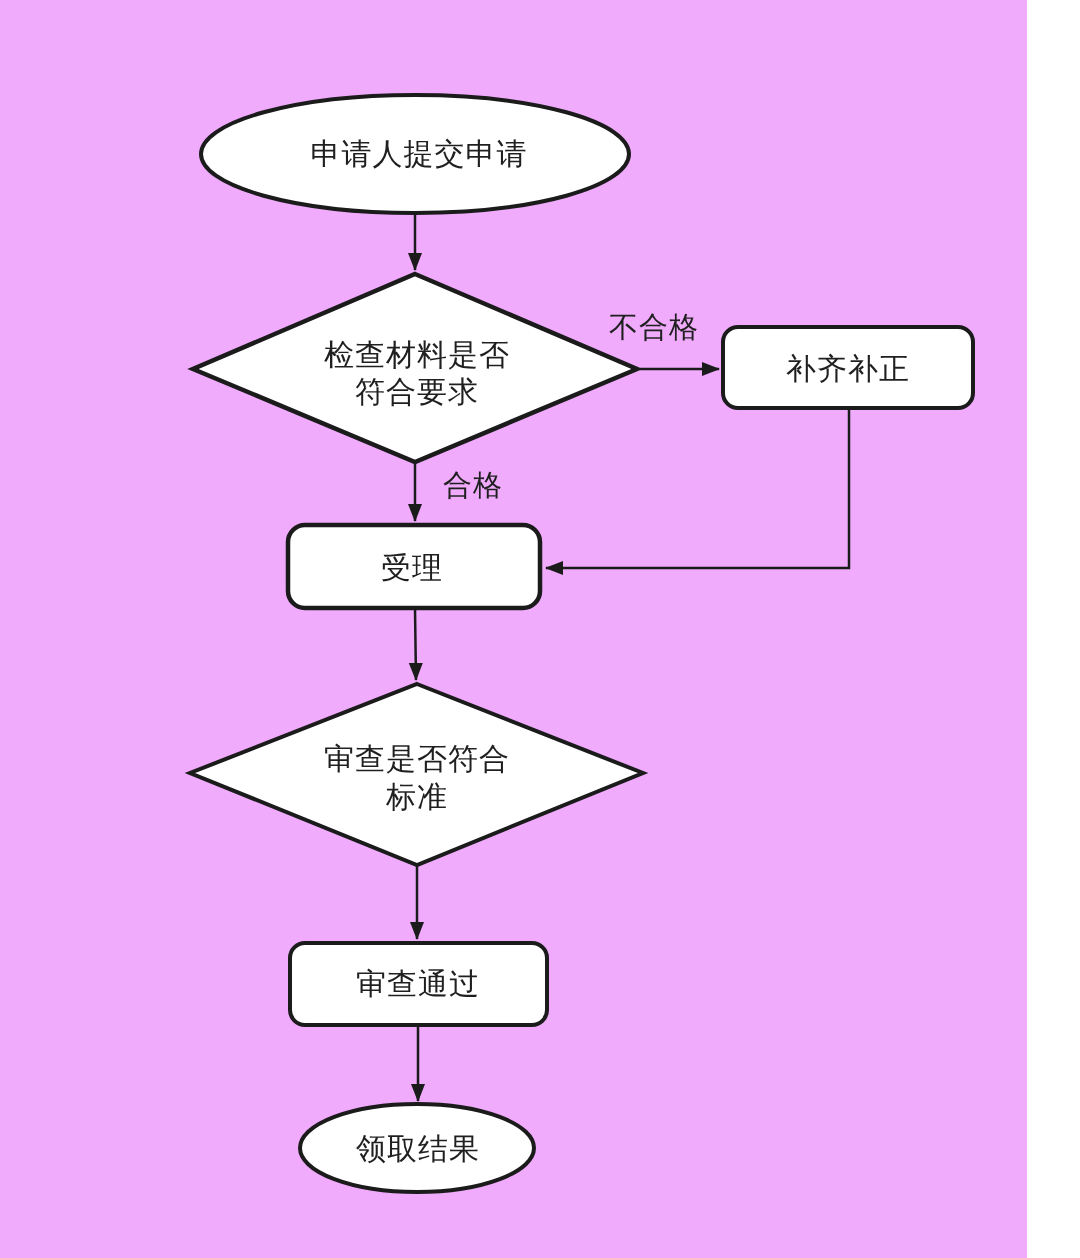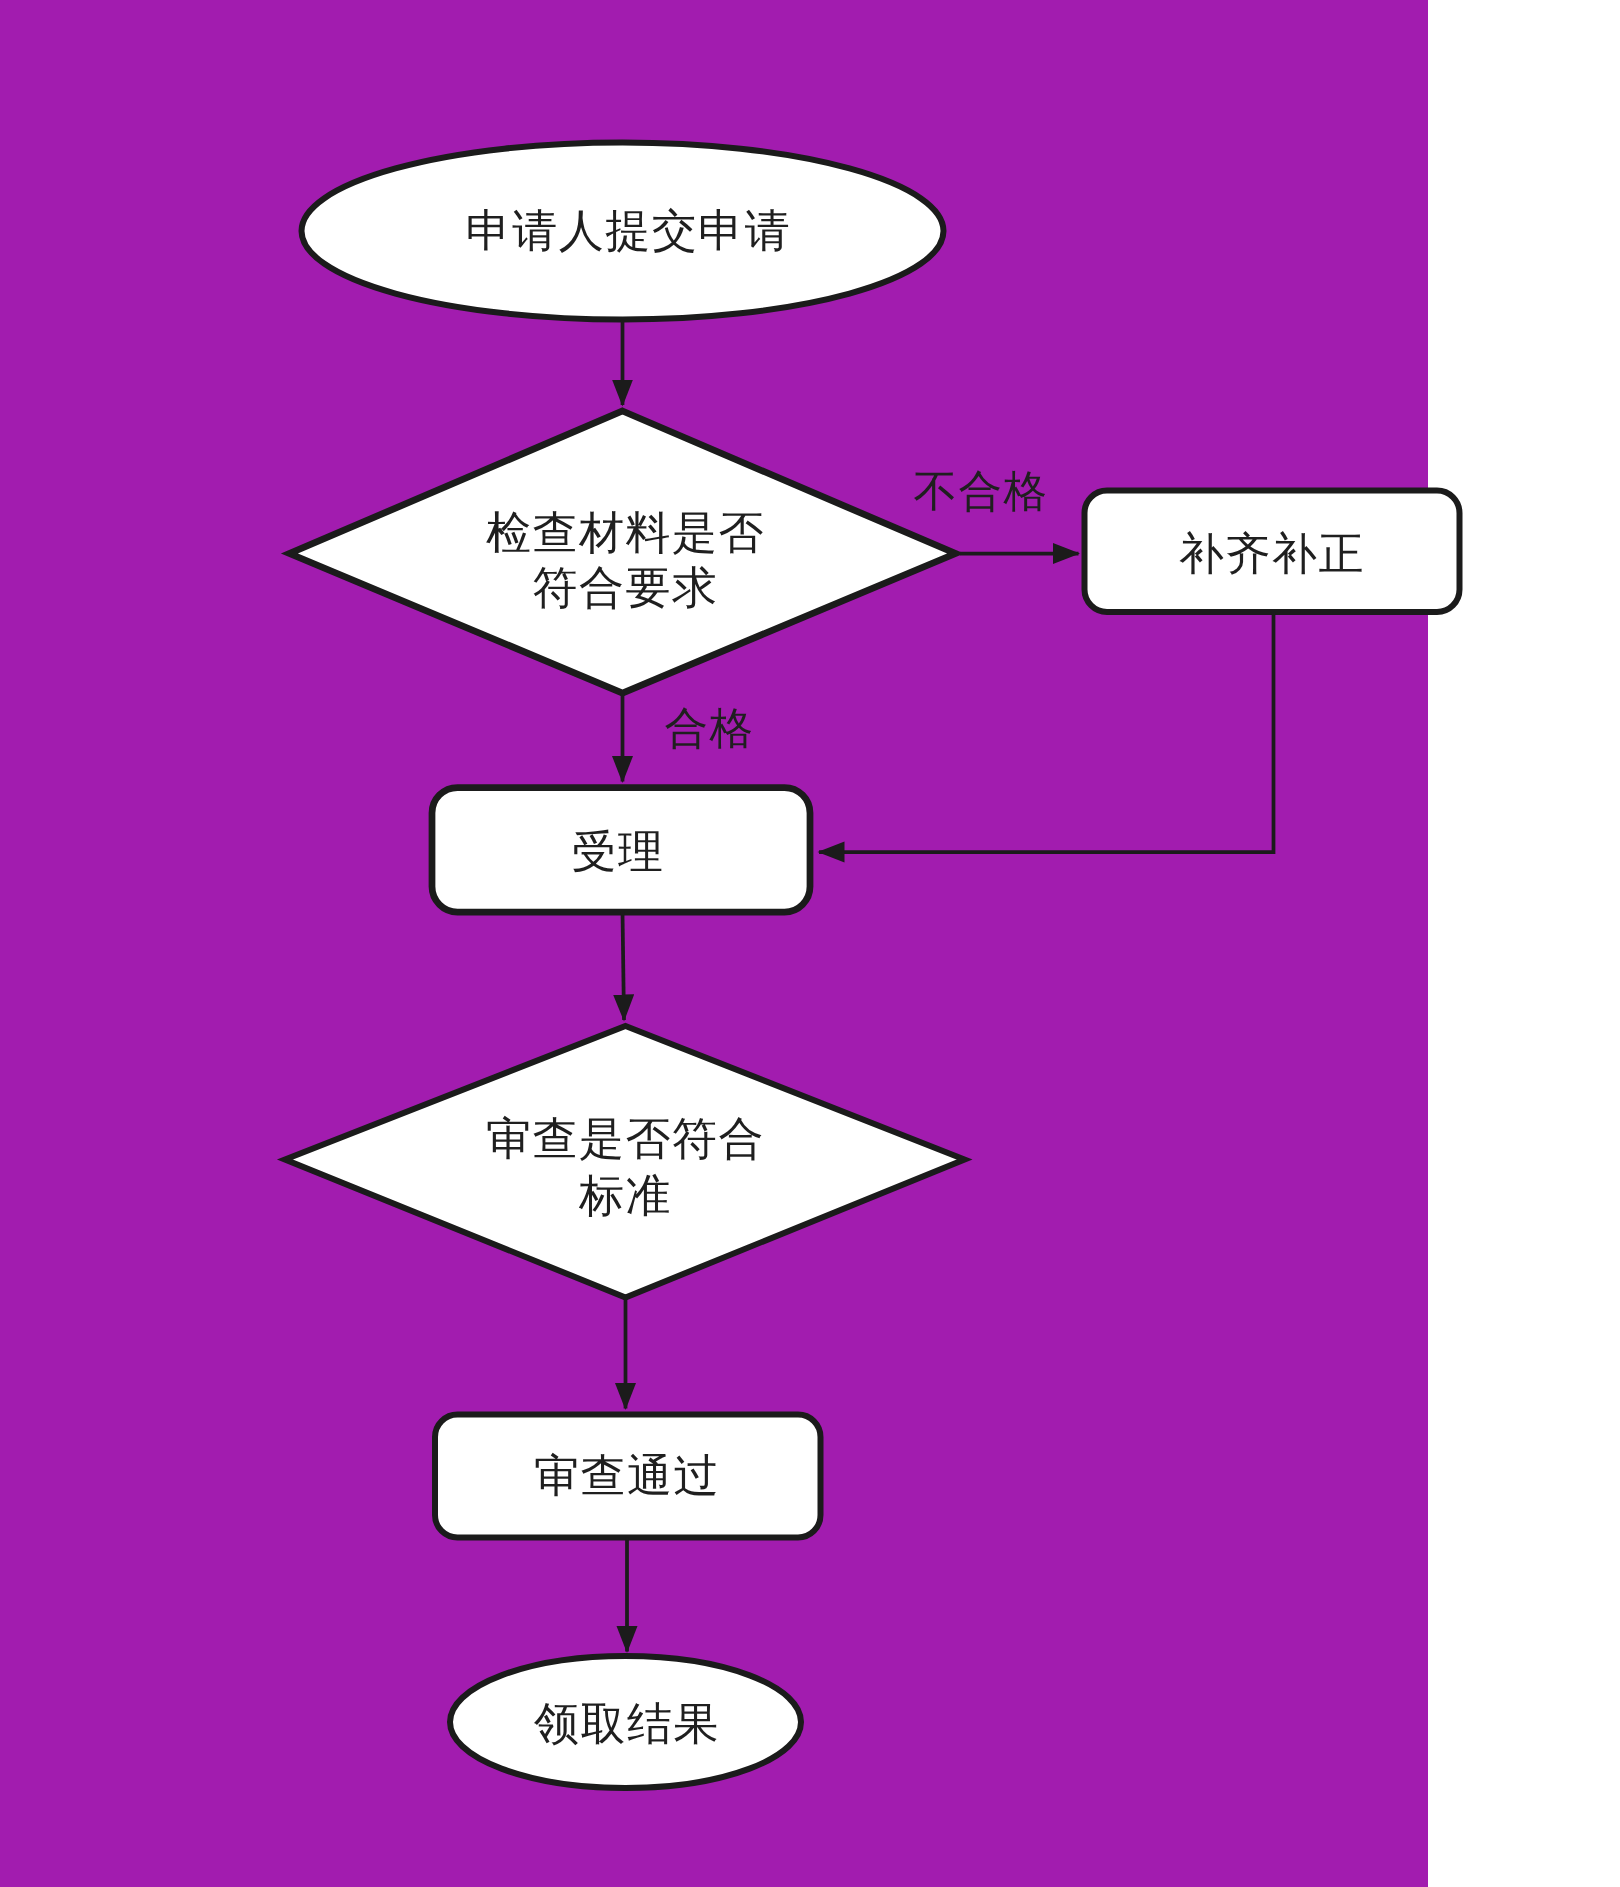--- a/index.html
+++ b/index.html
@@ -2,23 +2,23 @@
 <html><head>
 <meta charset="utf-8">
 <style>
   html, body {
     margin: 0;
     padding: 0;
     background: #ffffff;
   }
   .canvas {
     position: relative;
-    width: 952px;
+    width: 1027px;
     height: 1258px;
-    background: #a21caf;
+    background: #f0abfc;
     font-family: "Liberation Serif", "DejaVu Serif", serif;
   }
   svg { display: block; }
   .shape {
     fill: #ffffff;
     stroke: #1b1b1b;
   }
   .shape-heavy { stroke-width: 4.5px; }
   .shape-med   { stroke-width: 4px; }
   .edge {

